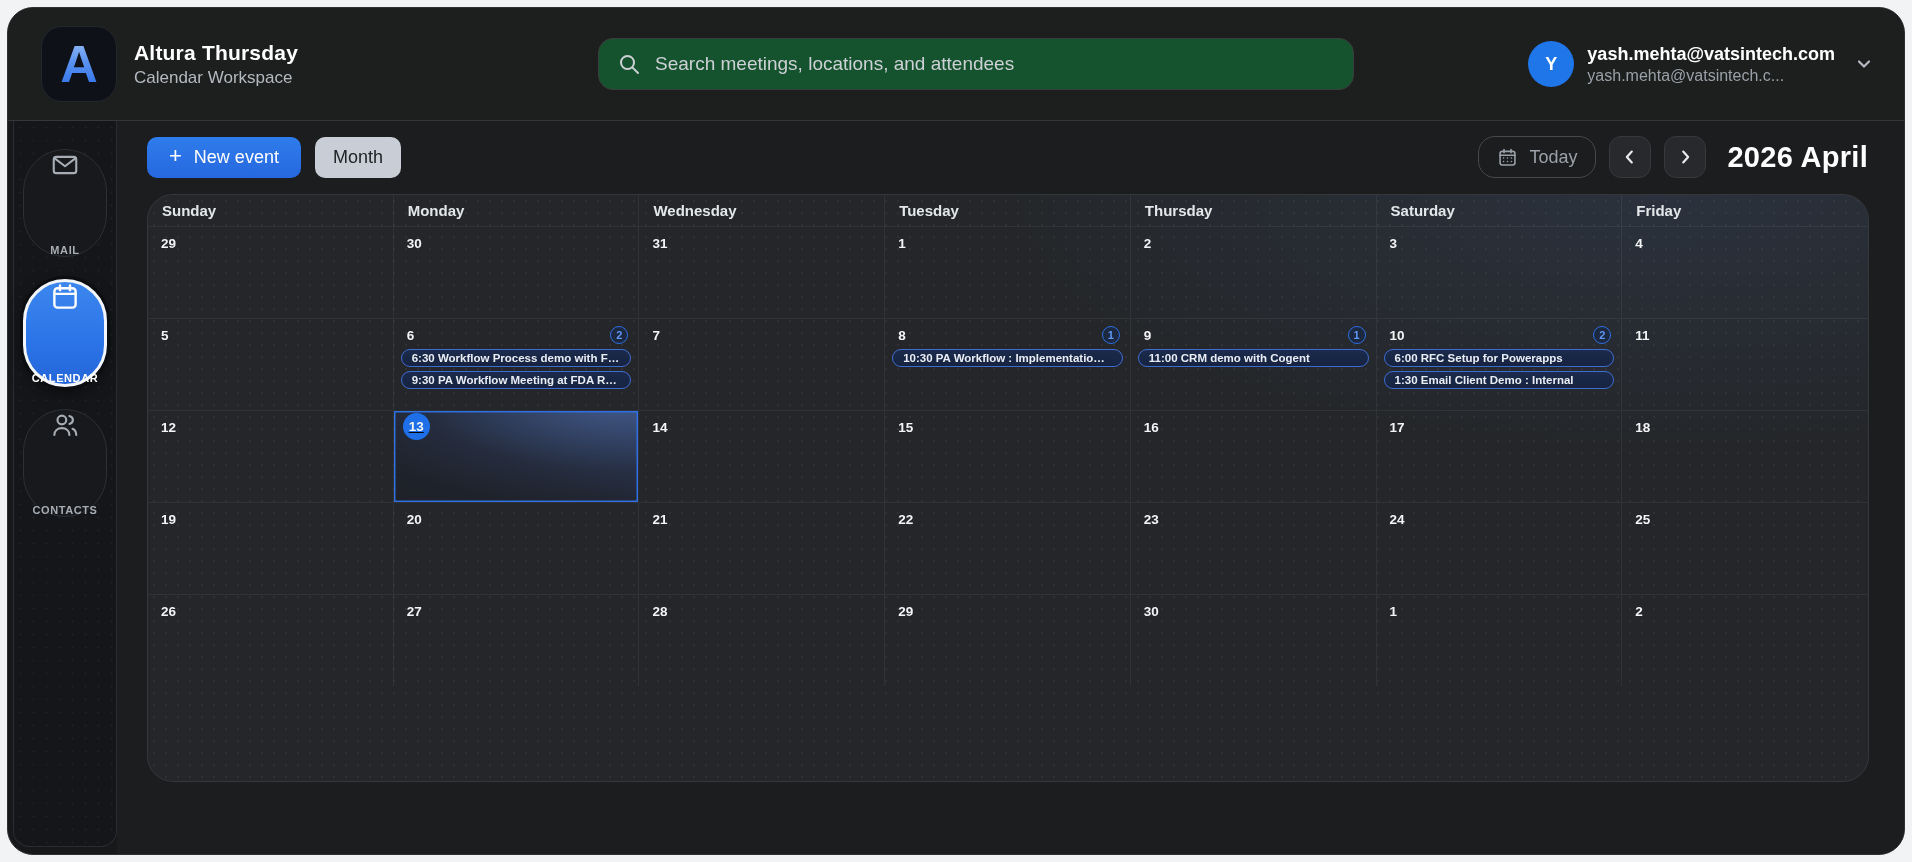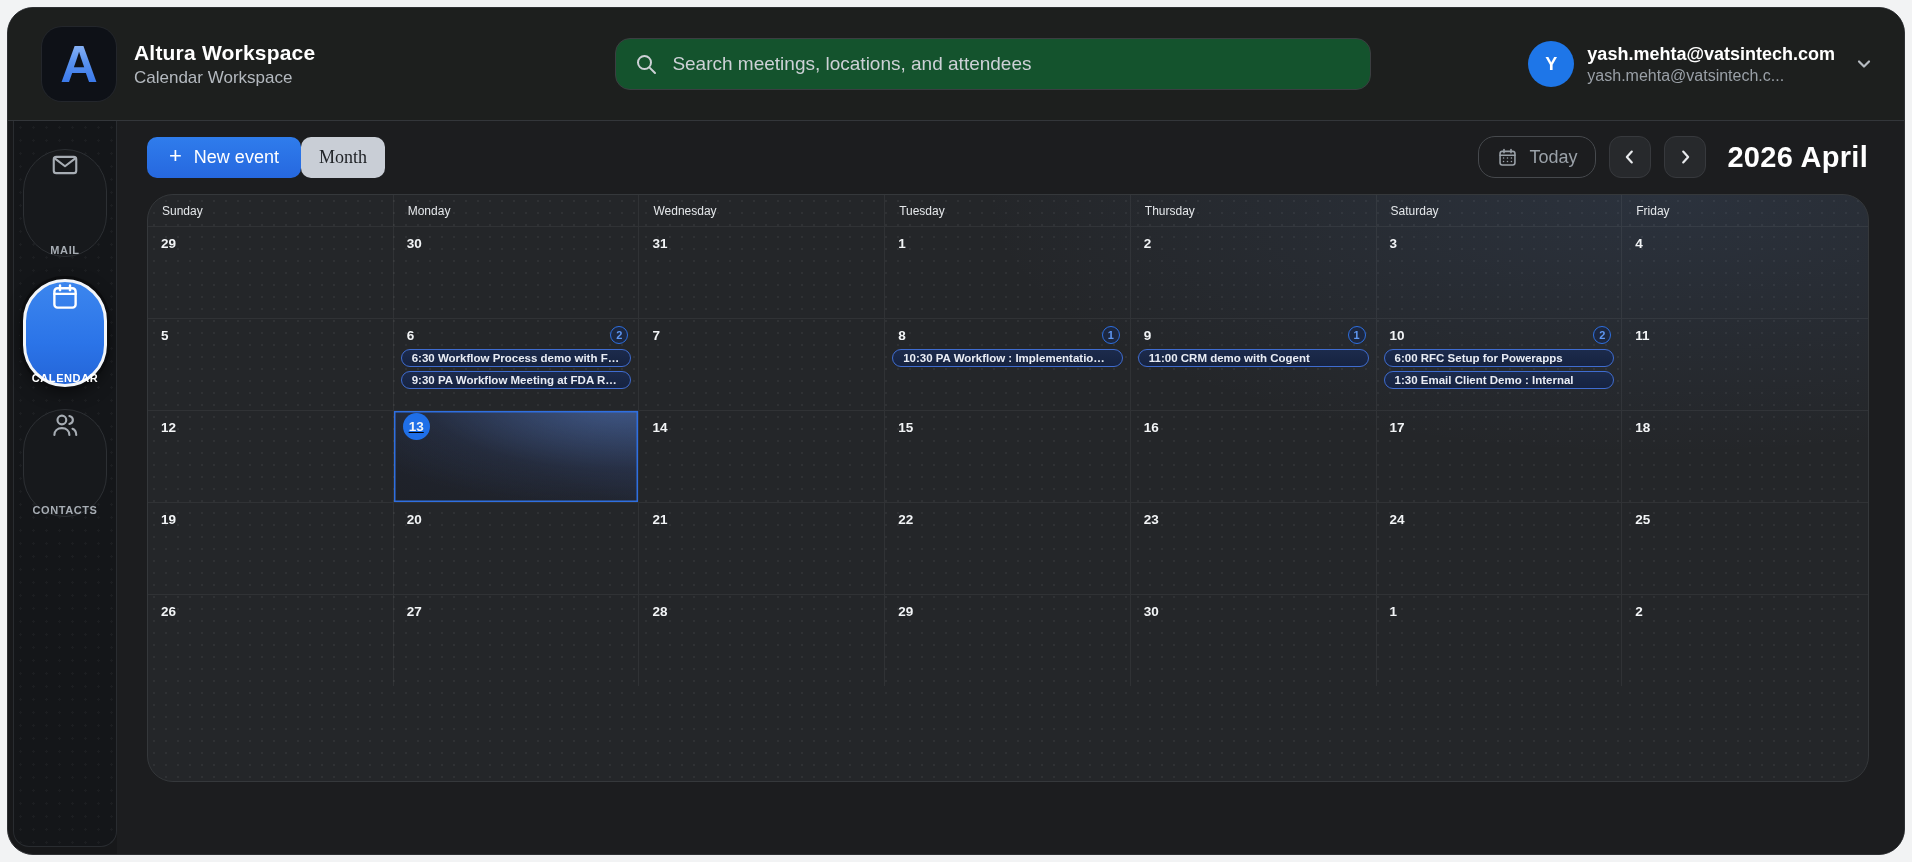--- a/index.html
+++ b/index.html
@@ -74,22 +74,22 @@
   
   .toolbar { height:64px; display:flex; align-items:center; padding:8px 36px 0 30px; }
   .btn-new {
     height:41px; padding:0 22px; border:none; border-radius:10px; cursor:pointer;
     background:linear-gradient(180deg,#2f7cec 0%,#2668df 100%); color:#fff;
     font-size:18px; font-weight:400; display:flex; align-items:center; gap:12px;
     font-family:"Liberation Sans", sans-serif;
   }
   .btn-new .plus { font-size:22px; font-weight:400; line-height:1; margin-top:-2px; }
   .btn-month {
-    height:41px; padding:0 18px; border:none; border-radius:10px; cursor:pointer;
-    background:#c9ced6; color:#202327; font-size:18px; font-family:Liberation Serif, serif;
+    height:41px; padding:0 18px; margin-left:14px; border:none; border-radius:10px; cursor:pointer;
+    background:#c9ced6; color:#202327; font-size:18px; font-family:Liberation Sans, sans-serif;
   }
   .toolbar-right { margin-left:auto; display:flex; align-items:center; gap:13px; }
   .btn-today {
     height:42px; padding:0 18px; border-radius:17px; cursor:pointer; background:transparent;
     border:1px solid #46494d; color:#9aa1a8; font-size:18px; display:flex; align-items:center; gap:11px;
     font-family:"Liberation Sans", sans-serif;
   }
   .btn-nav {
     width:42px; height:42px; border-radius:12px; background:#27292c; border:1px solid #37393d;
     color:#e8eaed; cursor:pointer; display:flex; align-items:center; justify-content:center;
@@ -102,21 +102,21 @@
     background-color:#242629;
     background-image:
       radial-gradient(1100px 420px at 88% 0%, rgba(94,136,205,0.12), transparent 62%),
       radial-gradient(rgba(255,255,255,0.05) 1px, transparent 1.2px);
     background-size:auto, 12px 12px;
     border:1px solid #35383b; overflow:hidden;
   }
   .weekday-row { display:grid; grid-template-columns:repeat(7,1fr); height:31px; }
   .weekday {
     display:flex; align-items:center; padding-left:14px;
-    color:#e4e7ea; font-size:12px; font-weight:400;
+    color:#e4e7ea; font-size:15px; font-weight:700;
     border-right:1px solid rgba(255,255,255,0.06);
   }
   .weekday:last-child { border-right:none; }
   .day-grid { display:grid; grid-template-columns:repeat(7,1fr); grid-auto-rows:92px; }
   .cell {
     border-right:1px solid rgba(255,255,255,0.06);
     border-top:1px solid rgba(255,255,255,0.06);
     padding:5px 7px 0 7px; cursor:pointer; position:relative; overflow:hidden;
   }
   .cell:nth-child(7n) { border-right:none; }
@@ -150,21 +150,21 @@
 </head>
 <body>
 
 <div class="window">
 
   <div class="header">
     <div class="logo-box">
       <span class="logo-letter">A</span>
     </div>
     <div class="title-block">
-      <div class="app-title">Altura Workspace</div>
+      <div class="app-title">Altura Thursday</div>
       <div class="app-subtitle">Calendar Workspace</div>
     </div>
 
     <div class="search-wrap">
       <span>
         <svg width="24" height="24" viewBox="0 0 24 24" fill="none" stroke="#cdd1d6" stroke-width="2" stroke-linecap="round">
           <circle cx="10.5" cy="10.5" r="6.5"></circle>
             <line x1="15.6" y1="15.6" x2="21" y2="21"></line>
         </svg>
       </span>

